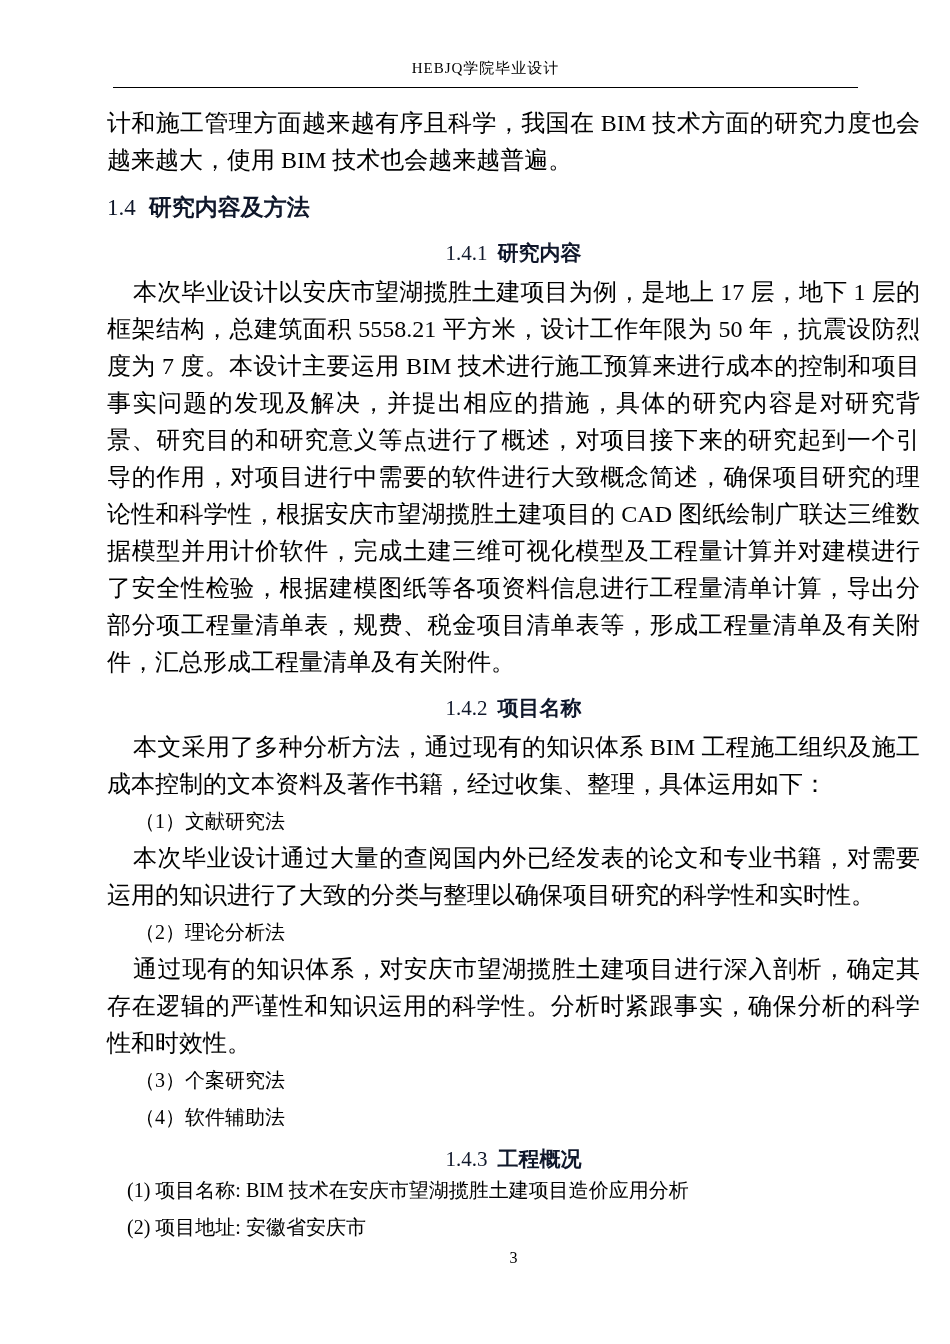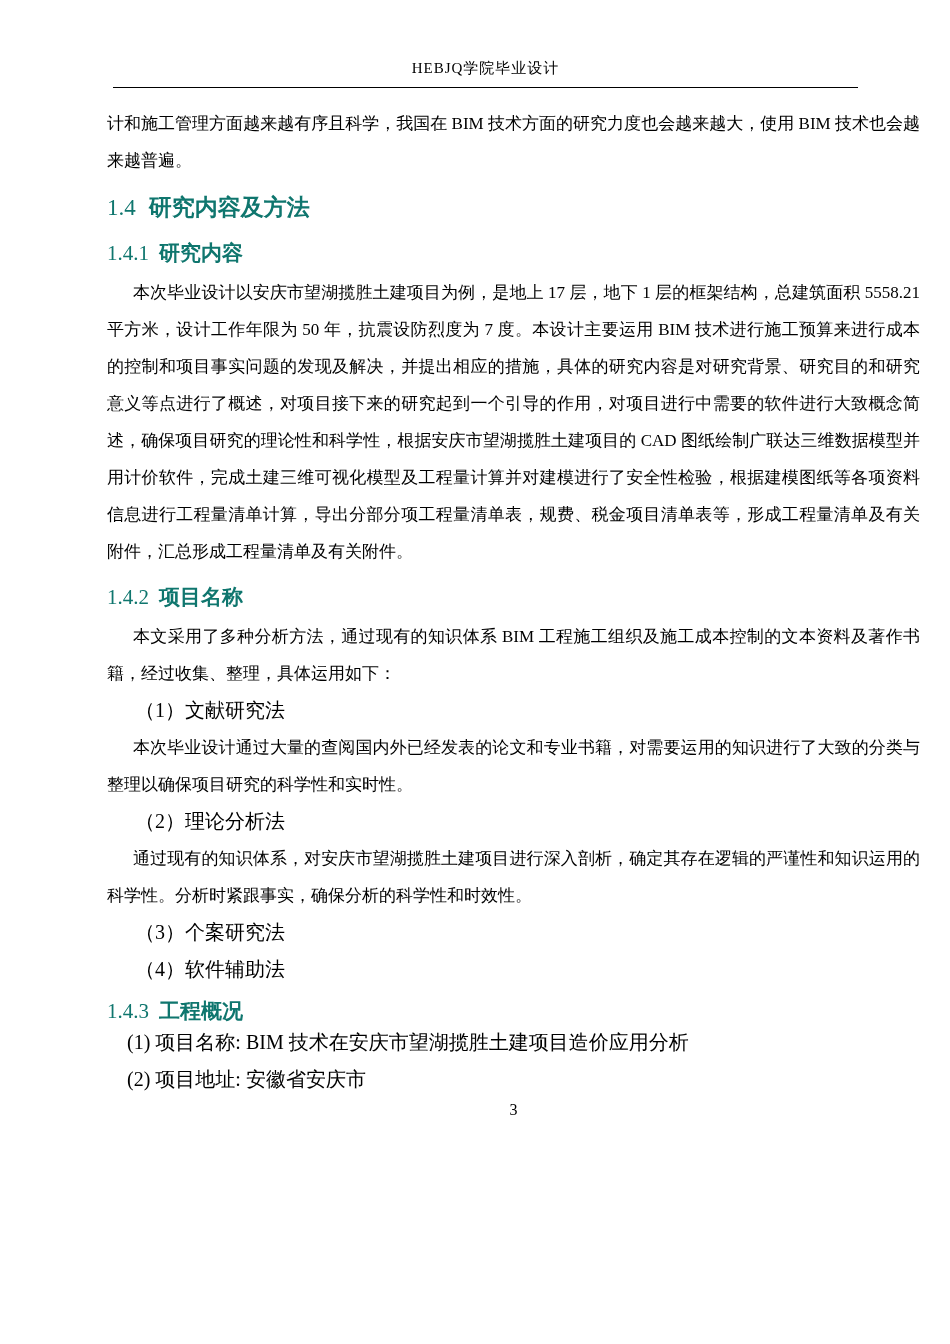--- a/index.html
+++ b/index.html
@@ -19,34 +19,34 @@
     margin-left: 6px;
     text-align: center;
     font-size: 15px;
     line-height: 16px;
     letter-spacing: 1px;
     padding-bottom: 11px;
     border-bottom: 1.6px solid #000000;
   }
   p { margin: 0; }
   .body-par {
-    font-size: 17px;
+    font-size: 24px;
     line-height: 37px;
     text-align: justify;
     text-justify: inter-character;
   }
   .intro-par { margin-top: 17px; }
   .indent { text-indent: 26px; }
   .h2, .h3 {
     font-family: "Liberation Sans", "DejaVu Sans", sans-serif;
     font-weight: bold;
-    color: #0f766e;
+    color: #0f172a;
   }
   .h2 { font-size: 23px; line-height: 28px; margin-top: 14px; }
-  .h3 { font-size: 21px; line-height: 26px; margin-top: 18px; }
+  .h3 { font-size: 21px; line-height: 26px; margin-top: 18px; text-align: center; }
   .h3-mid { margin-top: 14px; }
   .h3-low { margin-top: 10px; }
   .h-num {
     font-family: "Liberation Serif", "DejaVu Serif", serif;
     font-weight: normal;
     margin-right: 13px;
   }
   .h3 .h-num { margin-right: 10px; }
   .sec-par { margin-top: 8px; }
   .item-label {

